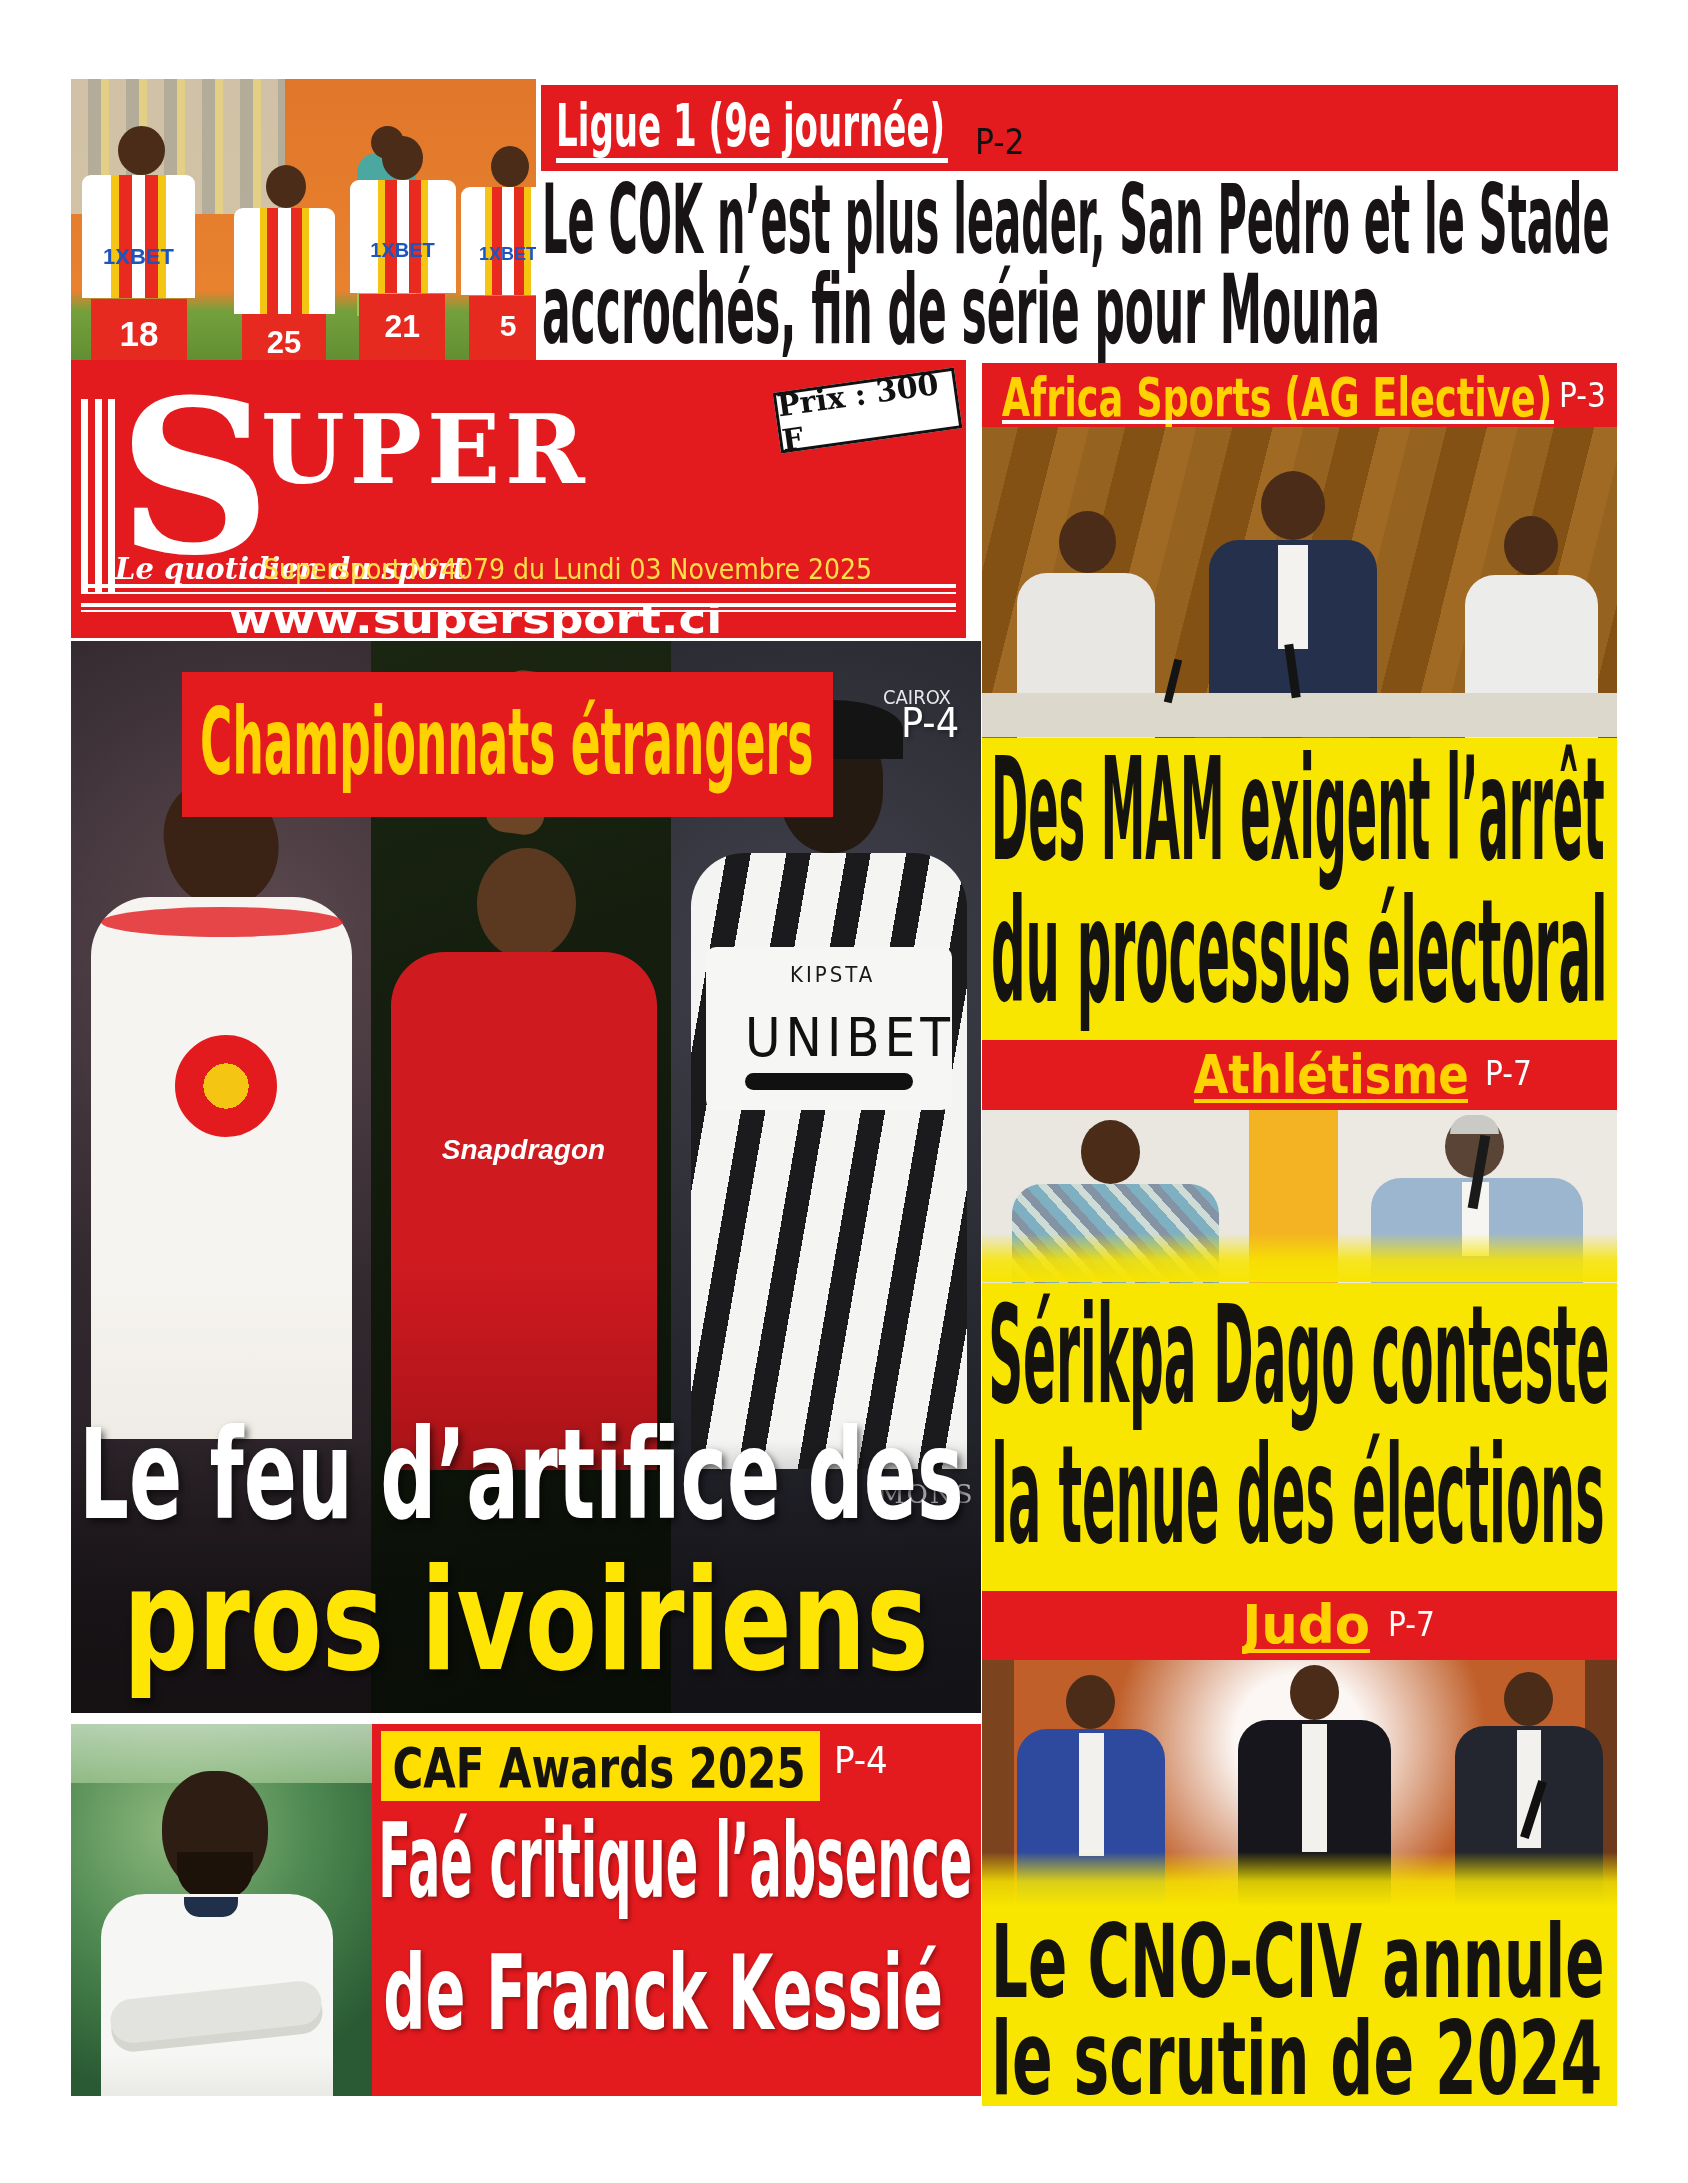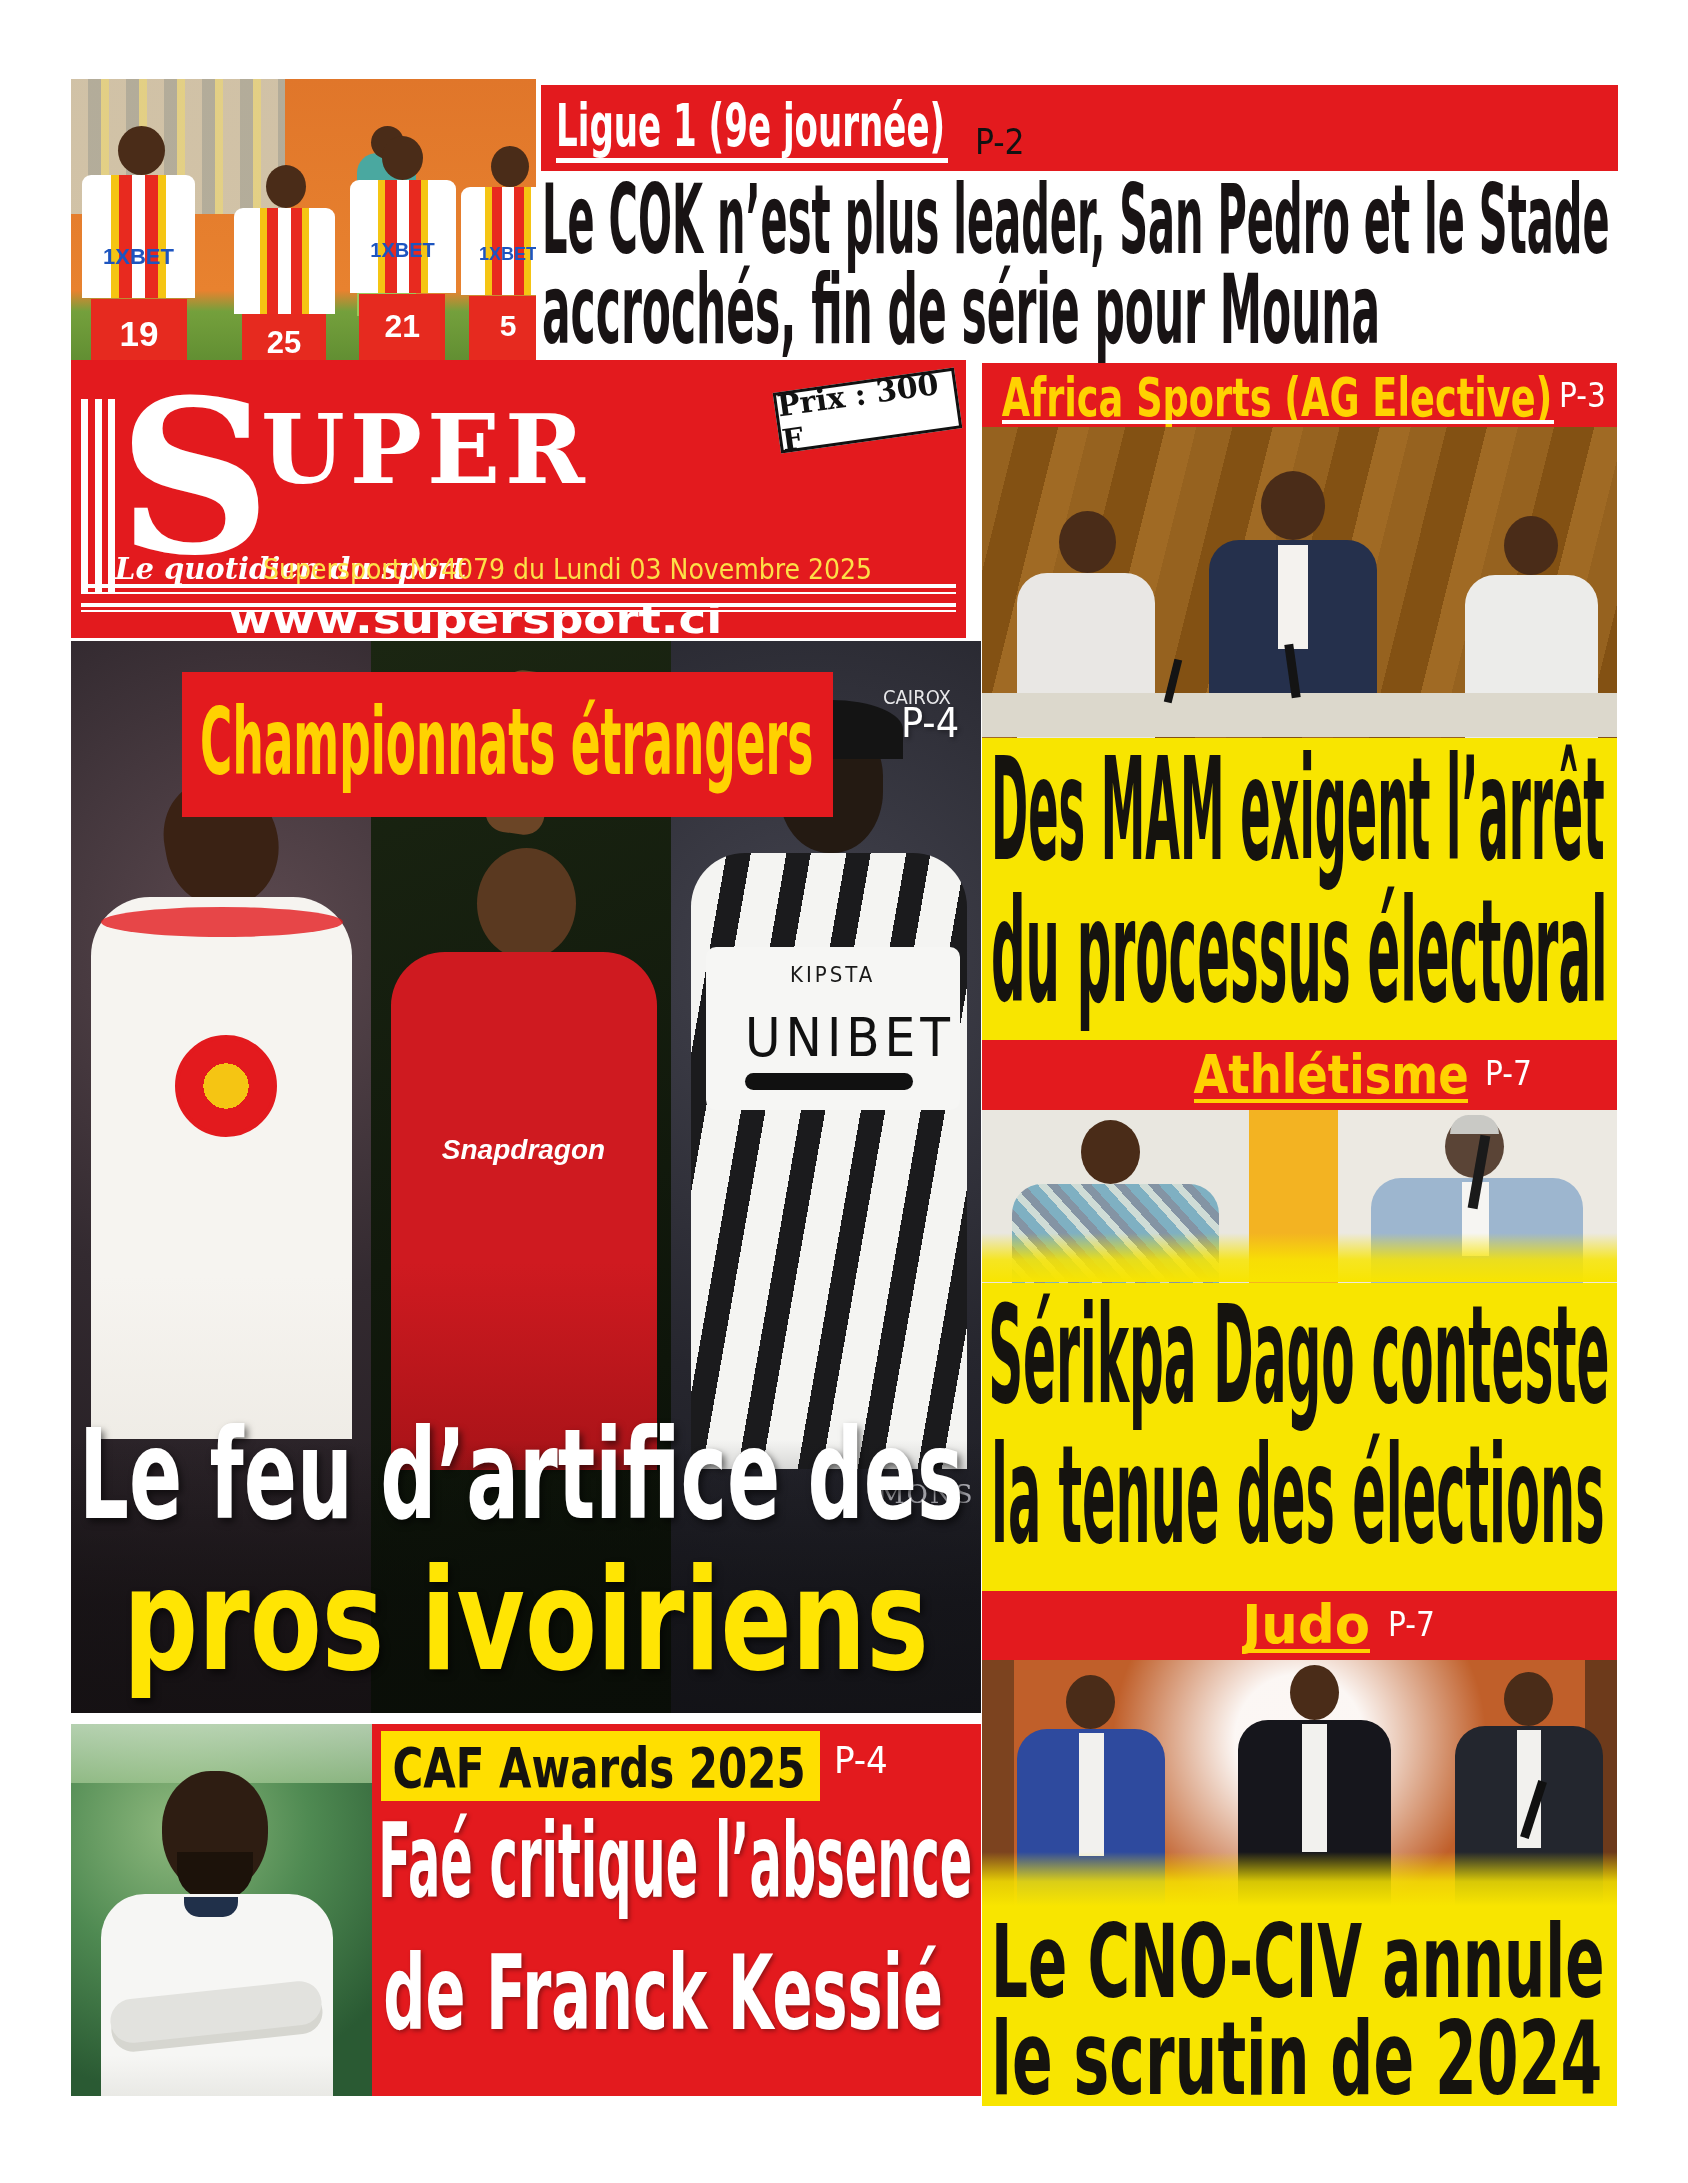--- a/index.html
+++ b/index.html
@@ -43,21 +43,21 @@
     <div class="abs stands" style="left:0;top:0;width:46%;height:46%;"></div>
 
     <div class="abs" style="left:286px;top:74px;width:59px;height:163px;background:linear-gradient(180deg,#4aa8a0 0 55%,#9cc85a 55% 100%);border-radius:20px 20px 0 0;"></div>
     <div class="abs head" style="left:300px;top:47px;width:33px;height:33px;"></div>
 
     <div class="abs" style="left:5px;top:47px;width:123px;height:247px;">
       <div class="abs head" style="left:42px;top:0;width:47px;height:49px;"></div>
       <div class="abs jersey" style="left:6px;top:49px;width:113px;height:123px;">
         <div class="abs" style="left:0;top:69px;width:100%;text-align:center;color:#1d55c0;font-weight:bold;font-size:22px;">1XBET</div>
         </div>
-      <div class="abs shorts" style="left:15px;top:173px;width:96px;height:75px;font-size:35px;padding-top:15px;box-sizing:border-box;">19</div>
+      <div class="abs shorts" style="left:15px;top:173px;width:96px;height:75px;font-size:35px;padding-top:15px;box-sizing:border-box;">18</div>
     </div>
     <div class="abs" style="left:160px;top:86px;width:106px;height:208px;">
       <div class="abs head" style="left:35px;top:0;width:40px;height:43px;"></div>
       <div class="abs jersey" style="left:2.5px;top:43px;width:101px;height:106px;"></div>
       <div class="abs shorts" style="left:11px;top:149px;width:84px;height:59px;font-size:31px;padding-top:11px;box-sizing:border-box;">25</div>
     </div>
     <div class="abs" style="left:276px;top:57px;width:111px;height:238px;">
       <div class="abs head" style="left:35px;top:0;width:41px;height:44px;"></div>
       <div class="abs jersey" style="left:2.5px;top:44px;width:106px;height:113px;">
         <div class="abs" style="left:0;top:59px;width:100%;text-align:center;color:#1d55c0;font-weight:bold;font-size:20px;">1XBET</div>
@@ -229,21 +229,21 @@
          background:linear-gradient(180deg,#cf1a20 0 60%,#a81318 100%);"></div>
     <div class="abs" style="left:59px;top:493px;width:187px;text-align:center;color:#ffffff;font-weight:bold;font-size:28px;font-style:italic;">Snapdragon</div>
     <div class="abs" style="left:0;top:799px;width:100%;height:274px;background:linear-gradient(180deg,rgba(10,14,8,0) 0%,rgba(10,14,8,.72) 60%,rgba(10,14,8,.88) 100%);"></div>
   </div>
   <div class="abs photo p3" style="left:671px;top:641px;width:310px;height:1072px;">
     <div class="abs cond" style="left:212px;top:44px;font-size:20px;color:#e8e8ea;">CAIROX</div>
     <div class="abs head" style="left:108px;top:84px;width:104px;height:128px;border-radius:40% 40% 48% 48%;background:#241a12;"></div>
     <div class="abs" style="left:89px;top:59px;width:143px;height:59px;border-radius:50% 50% 0 0;background:#141414;"></div>
     <div class="abs" style="left:20px;top:212px;width:276px;height:616px;border-radius:54px 54px 0 0;
          background:repeating-linear-gradient(100deg,#f4f4f2 0 35px,#1b1b1d 35px 59px);"></div>
-    <div class="abs" style="left:35px;top:306px;width:246px;height:163px;background:#f6f6f4;border-radius:10px;padding-left:8px;">
+    <div class="abs" style="left:35px;top:306px;width:246px;height:163px;background:#f6f6f4;border-radius:10px;">
       <div class="abs cond" style="left:84px;top:15px;font-size:22px;color:#1a1a1a;letter-spacing:3px;">KIPSTA</div>
       <div class="abs cond" style="left:39px;top:59px;font-size:54px;color:#111111;letter-spacing:5px;">UNIBET</div>
       <div class="abs" style="left:39px;top:126px;width:168px;height:17px;background:#111111;border-radius:8.4px;"></div>
     </div>
     <div class="abs serif" style="left:207px;top:838px;font-size:26px;color:#cfcfd6;letter-spacing:2px;">MONS</div>
     <div class="abs" style="left:0;top:799px;width:100%;height:274px;background:linear-gradient(180deg,rgba(18,18,22,0) 0%,rgba(18,18,22,.7) 60%,rgba(18,18,22,.85) 100%);"></div>
   </div>
 
   <div class="abs" style="left:182px;top:672px;width:651px;height:145px;background:#e31a1e;"></div>
   <svg class="abs" style="left:200px;top:694px;" width="621" height="101" viewBox="0 0 1260 205">

